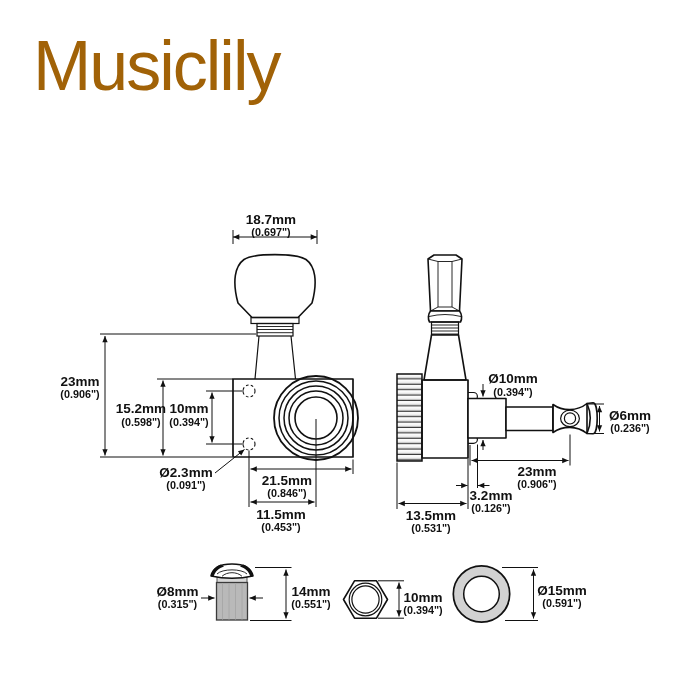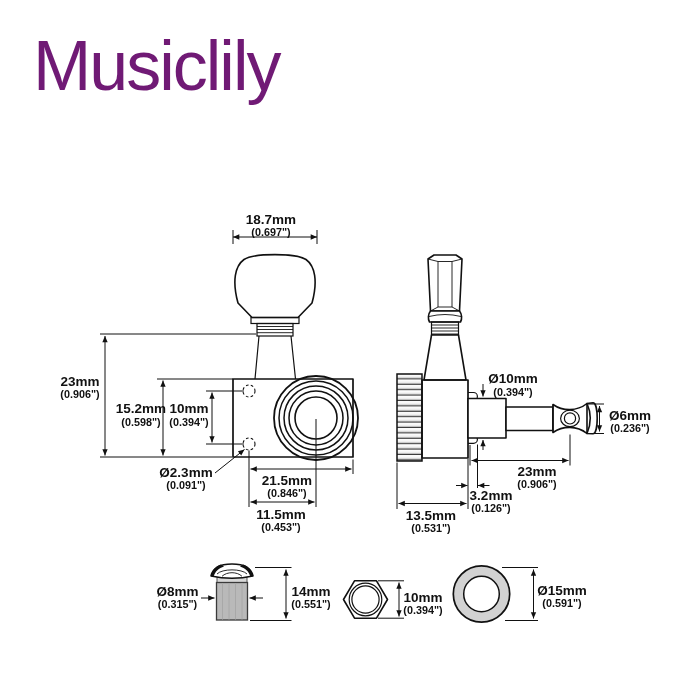--- a/index.html
+++ b/index.html
@@ -1,17 +1,17 @@
 <!DOCTYPE html>
 <html><head>
 <meta charset="utf-8">
 <style>
   html,body{margin:0;padding:0;background:#fff;}
   body{width:700px;height:700px;position:relative;font-family:"Liberation Sans",sans-serif;overflow:hidden;}
-  .logo{position:absolute;left:33px;top:26px;font-size:70px;font-weight:400;letter-spacing:-2px;color:#701a75;}
+  .logo{position:absolute;left:33px;top:26px;font-size:70px;font-weight:400;letter-spacing:-2px;color:#a16207;}
   svg{position:absolute;left:0;top:0;}
   .ol{fill:none;stroke:#111;stroke-width:1.7;stroke-linejoin:round;}
   .olw{fill:#fff;stroke:#111;stroke-width:1.6;stroke-linejoin:round;}
   .ol2{fill:none;stroke:#111;stroke-width:1.2;}
   .dim{fill:none;stroke:#111;stroke-width:1;}
   .thin{fill:none;stroke:#111;stroke-width:0.9;}
   .mm{font-family:"Liberation Sans",sans-serif;font-weight:bold;font-size:13.5px;fill:#111;}
   .in{font-family:"Liberation Sans",sans-serif;font-weight:bold;font-size:10.8px;fill:#111;}
   .mid{text-anchor:middle;}
 </style>

